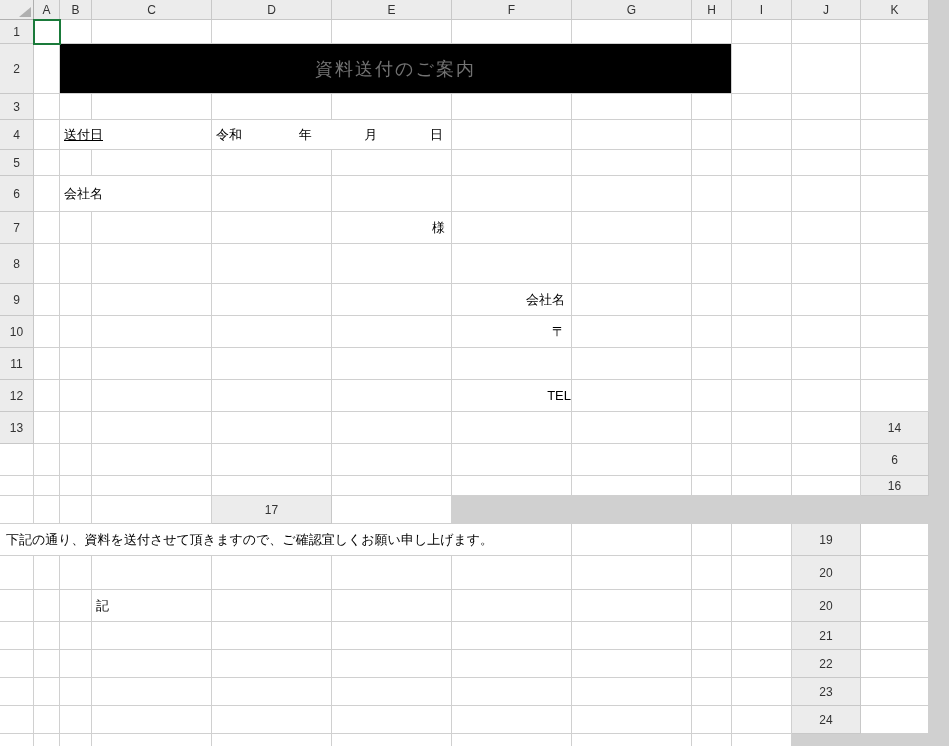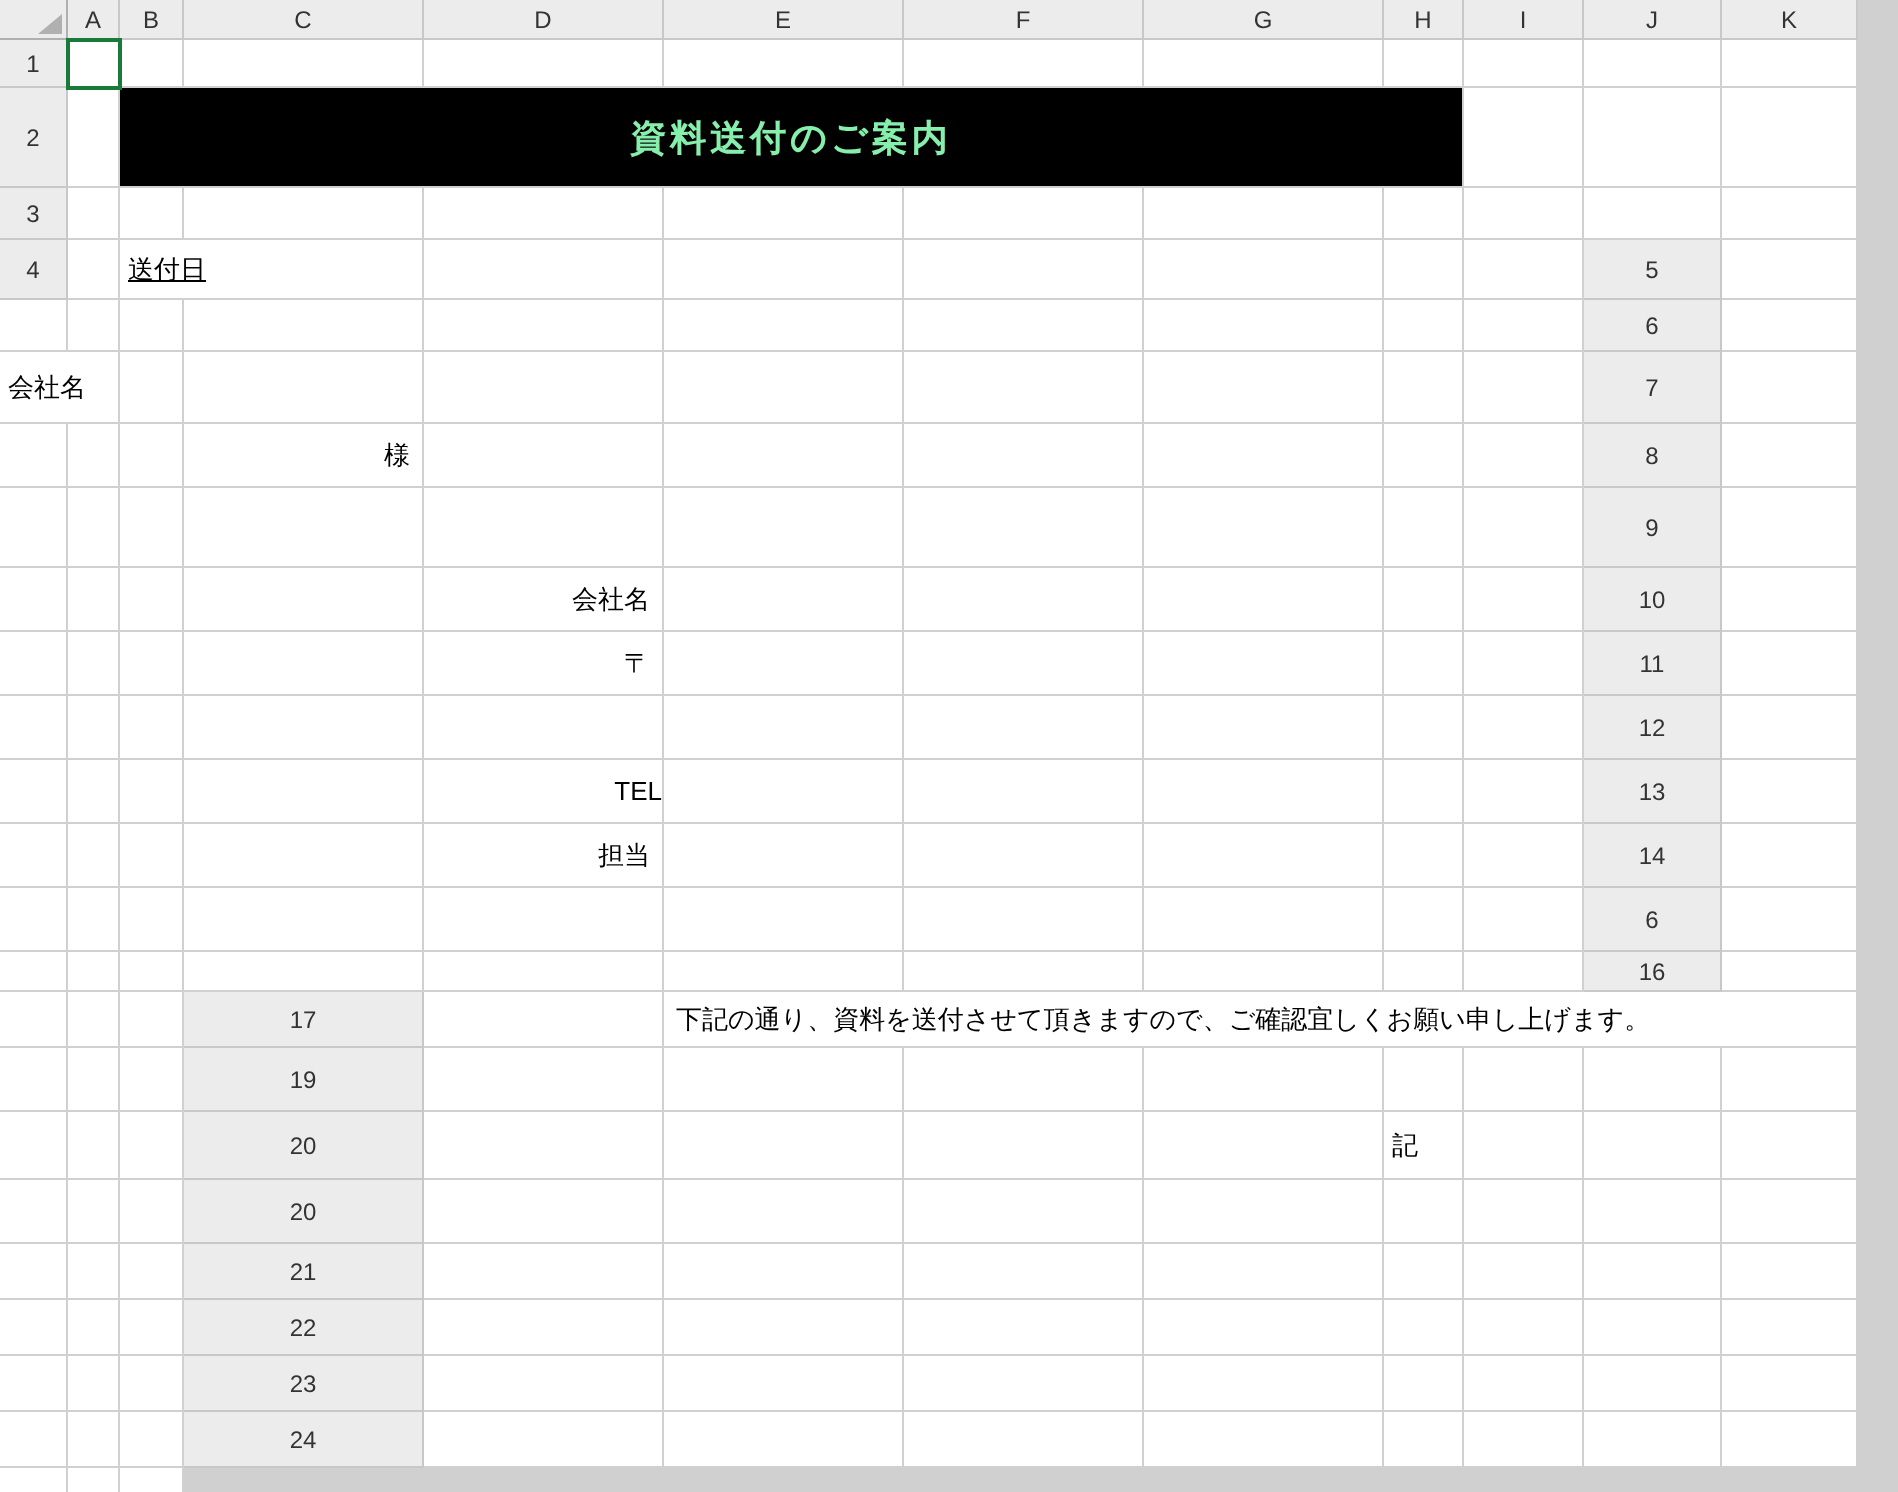--- a/index.html
+++ b/index.html
@@ -67,23 +67,23 @@
       overflow: hidden;
       white-space: nowrap;
     }
     .cell.active {
       outline: 2px solid #1a7a3a;
       outline-offset: -1px;
       z-index: 2;
     }
     .title-banner {
       background: #000000;
-      color: #86efac;
+      color: #737373;
       font-size: 18px;
-      font-weight: bold;
+      font-weight: normal;
       justify-content: center;
       letter-spacing: 2px;
     }
     .right { justify-content: flex-end; }
   </style>
 </head>
 <body>
 
 <div class="sheet" id="sheet" style="grid-template-rows: 20px 24px 50px 26px 30px 26px 36px 32px 40px 32px 32px 32px 32px 32px 32px 20px 28px 32px 34px 32px 28px 28px 28px 28px 28px;">
     <div class="corner"></div>
@@ -124,20 +124,26 @@
     <div class="cell"></div>
     <div class="cell"></div>
     <div class="cell"></div>
     <div class="cell"></div>
     <div class="cell"></div>
     <div class="cell"></div>
     <div class="cell"></div>
     <div class="rowhdr">4</div>
     <div class="cell"></div>
     <div class="cell" style="grid-column: span 2; text-decoration: underline;">送付日</div>
+    <div class="cell" style="justify-content: space-between; gap: 24px; display: flex; grid-column: span 2; padding-right: 8px;">
+      <span style="margin-right: 24px;">令和</span>
+      <span style="margin-right: 20px;">年</span>
+      <span style="margin-right: 20px;">月</span>
+      <span style="margin-right: 0px;">日</span>
+    </div>
     <div class="cell"></div>
     <div class="cell"></div>
     <div class="cell"></div>
     <div class="cell"></div>
     <div class="cell"></div>
     <div class="cell"></div>
     <div class="rowhdr">5</div>
     <div class="cell"></div>
     <div class="cell"></div>
     <div class="cell"></div>
@@ -231,21 +237,20 @@
     <div class="cell"></div>
     <div class="cell"></div>
     <div class="cell"></div>
     <div class="cell"></div>
     <div class="rowhdr">13</div>
     <div class="cell"></div>
     <div class="cell"></div>
     <div class="cell"></div>
     <div class="cell"></div>
     <div class="cell"></div>
-    <div class="cell right" style="padding-right: 6px;">担当</div>
     <div class="cell"></div>
     <div class="cell"></div>
     <div class="cell"></div>
     <div class="cell"></div>
     <div class="cell"></div>
     <div class="rowhdr">14</div>
     <div class="cell"></div>
     <div class="cell"></div>
     <div class="cell"></div>
     <div class="cell"></div>

